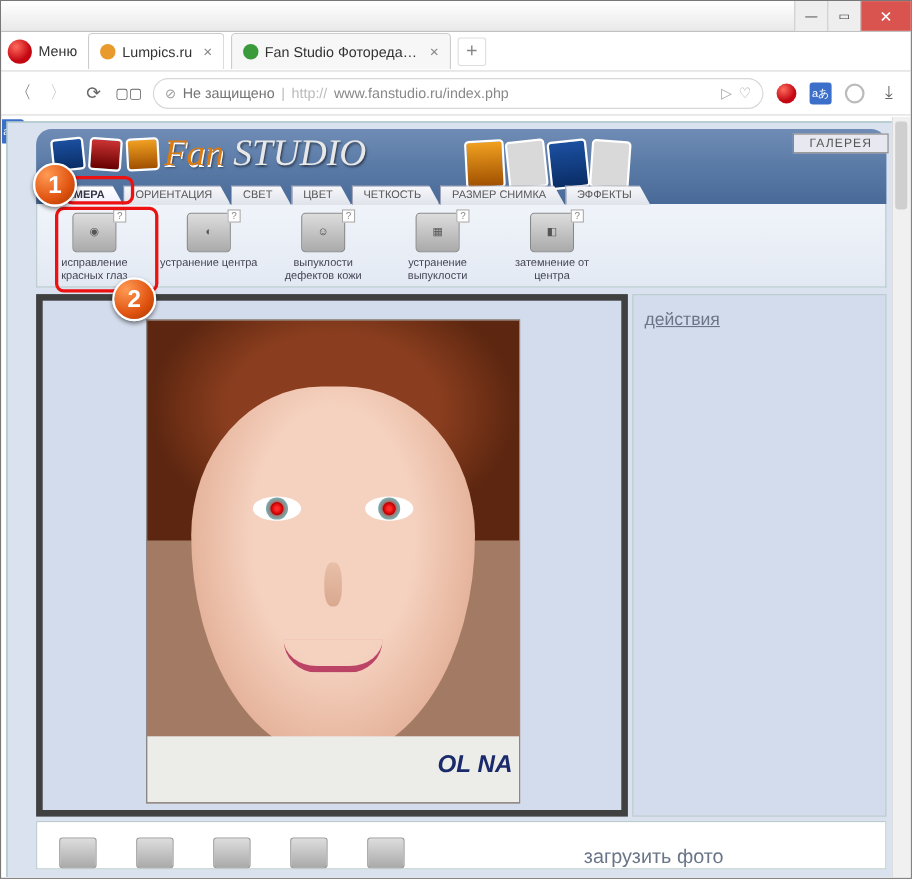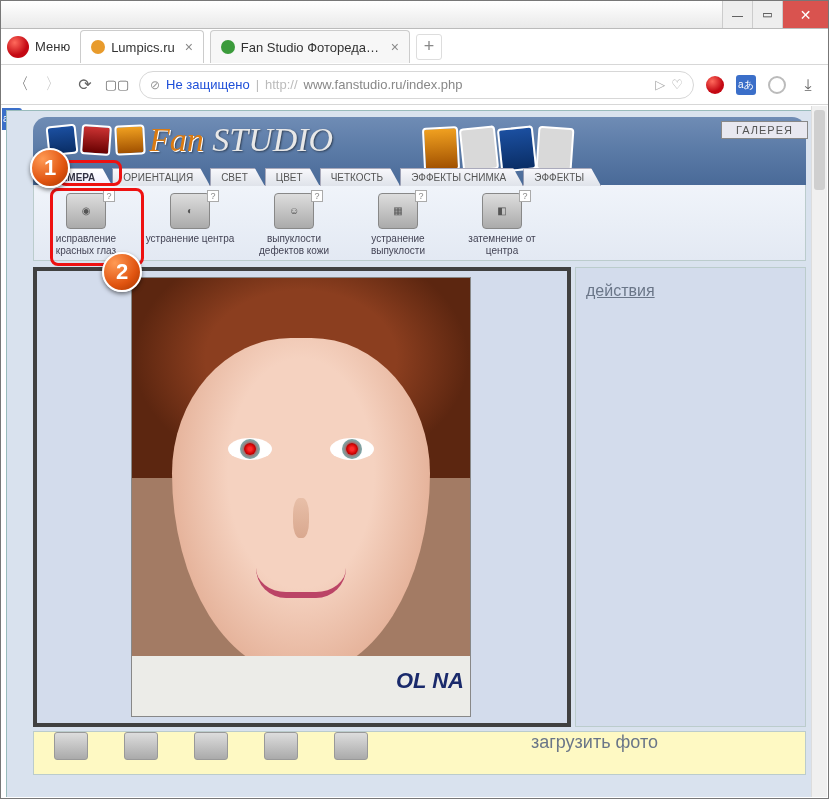--- a/index.html
+++ b/index.html
@@ -56,25 +56,25 @@
   .fs-tab.active { background:linear-gradient(#fff,#eef); color:#334; font-weight:600;}
   
   
   .toolbar { margin:0 6px 0 26px; background:linear-gradient(#f0f4fa,#e3e9f3); border:1px solid #bcc; border-top:none; padding:6px 4px 2px; display:flex; gap:8px;}
   .tool { width:96px; text-align:center; font-size:10px; color:#445; line-height:1.15; padding:2px;}
   .tool .ticon { position:relative; width:40px; height:36px; margin:0 auto 4px; background:linear-gradient(#ddd,#aaa); border:1px solid #888; border-radius:4px; display:flex; align-items:center; justify-content:center; color:#555;}
   .tool .q { position:absolute; top:-4px; right:-10px; width:12px; height:12px; border:1px solid #aaa; background:#fff; font-size:9px; color:#888; display:flex; align-items:center; justify-content:center;}
   
   
   .content-row { margin:6px 6px 0 26px; display:flex; gap:4px;}
-  .canvas-panel { flex:0 0 auto; width:538px; background:#d3dcec; border:4px solid #404040; min-height:460px; display:flex; align-items:flex-start; justify-content:flex-start; padding:6px 0 6px 94px;}
+  .canvas-panel { flex:0 0 auto; width:538px; background:#d3dcec; border:6px solid #404040; min-height:460px; display:flex; align-items:flex-start; justify-content:flex-start; padding:17px 0 6px 94px;}
   .photo { width:340px; height:440px; background:#a37b64; border:1px solid #888; position:relative; overflow:hidden;}
   .side-panel { flex:1; background:#d3dcec; border:1px solid #bcc; min-height:460px; padding:14px 10px; color:#6a7688; font-size:16px;text-decoration:underline;}
   
-  .bottom-panel { margin:4px 6px 0 26px; background:#fef9c3; border:1px solid #bcc; height:44px; display:flex; align-items:flex-start; gap:36px; padding:0 20px;}
+  .bottom-panel { margin:4px 6px 0 26px; background:#ffffff; border:1px solid #bcc; height:44px; display:flex; align-items:flex-end; gap:36px; padding:0 20px;}
   .mini { width:34px; height:28px; background:linear-gradient(#ddd,#aaa); border:1px solid #999; border-radius:3px;}
   .load-label { font-size:18px; color:#6a7688; margin-left:auto; margin-right:auto;}
   
   
   .vscroll { position:absolute; right:0; top:0; bottom:0; width:16px; background:#f0f0f0; border-left:1px solid #ddd;}
   .vscroll .thumb { position:absolute; left:2px; right:2px; top:4px; height:80px; background:#cfcfcf; border-radius:3px;}
   
   
   .callout-rect { position:absolute; border:3px solid #e11; border-radius:8px; pointer-events:none;}
   .cr1 { left:58px; top:160px; width:64px; height:26px;}
@@ -121,21 +121,21 @@
     <div class="newtab">+</div>
   </div>
 
   <div class="addrbar">
     <div class="nav-ico">〈</div>
     <div class="nav-ico" style="opacity:.4">〉</div>
     <div class="nav-ico">⟳</div>
     <div class="nav-ico" style="font-size:13px">▢▢</div>
     <div class="addr-field">
       <span class="lock">⊘</span>
-      <span style="color:#1d4ed8">Не защищено</span>
+      <span style="color:#737373">Не защищено</span>
       <span style="color:#bbb">|</span>
       <span style="color:#bbb">http://</span>
         <span style="color:#888">www.fanstudio.ru/index.php</span>
       <span style="flex:1"></span>
       <span style="color:#aaa">▷</span>
       <span style="color:#aaa">♡</span>
     </div>
     <div class="right-icons">
       <div class="opera-logo" style="width:18px;height:18px"></div>
       <div class="badge-blue">aあ</div>
@@ -160,21 +160,21 @@
           <span class="bfly b1"></span>
           <span class="bfly b2" style="background:#d9d9d9"></span>
         </div>
         <div class="gallery-btn">ГАЛЕРЕЯ</div>
         <div class="fs-tabs">
           <div class="fs-tab active">КАМЕРА</div>
           <div class="fs-tab">ОРИЕНТАЦИЯ</div>
           <div class="fs-tab">СВЕТ</div>
           <div class="fs-tab">ЦВЕТ</div>
           <div class="fs-tab">ЧЕТКОСТЬ</div>
-          <div class="fs-tab">ЭФФЕКТЫ СНИМКА</div>
+          <div class="fs-tab">РАЗМЕР СНИМКА</div>
           <div class="fs-tab">ЭФФЕКТЫ</div>
         </div>
       </div>
 
       <div class="toolbar">
         <div class="tool">
           <div class="ticon">◉<span class="q">?</span></div>
           <div>исправление красных глаз</div>
         </div>
         <div class="tool">

